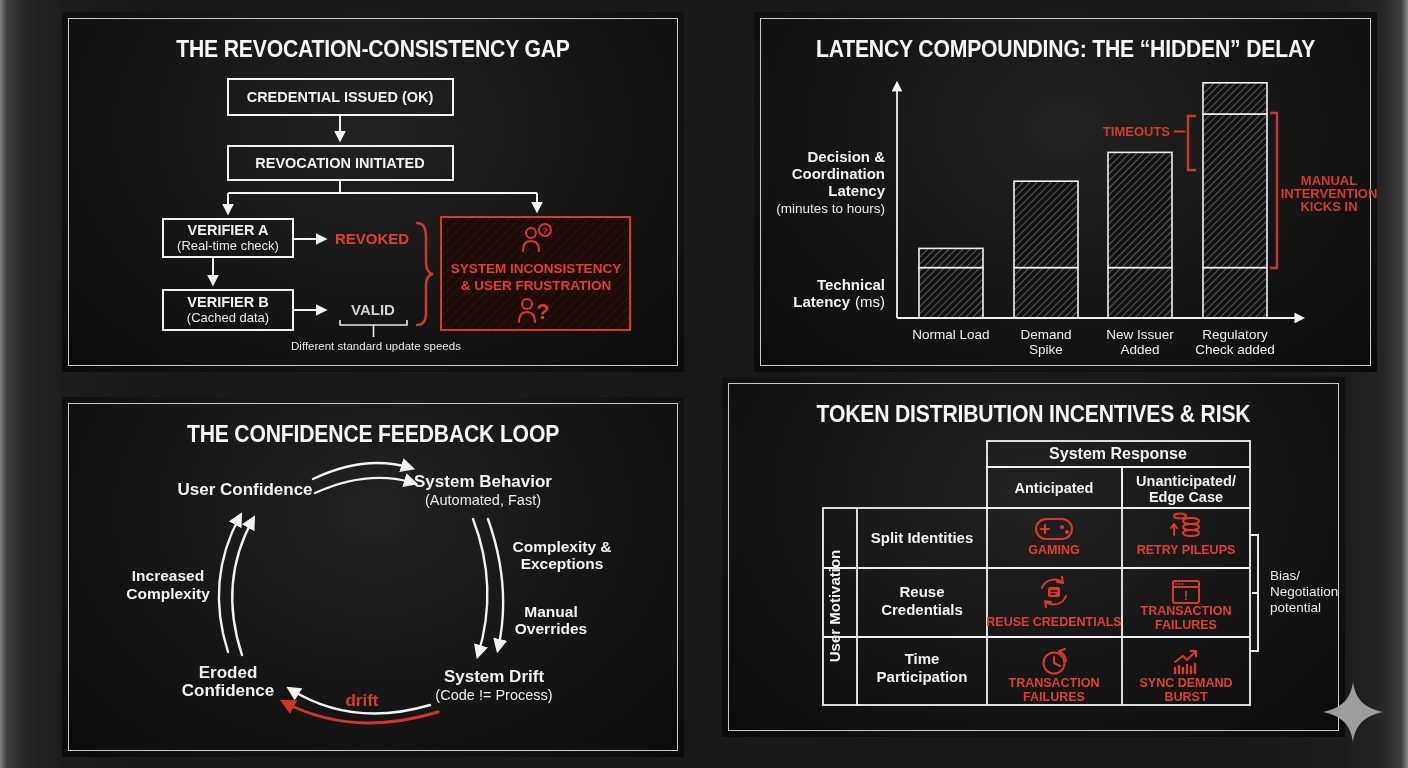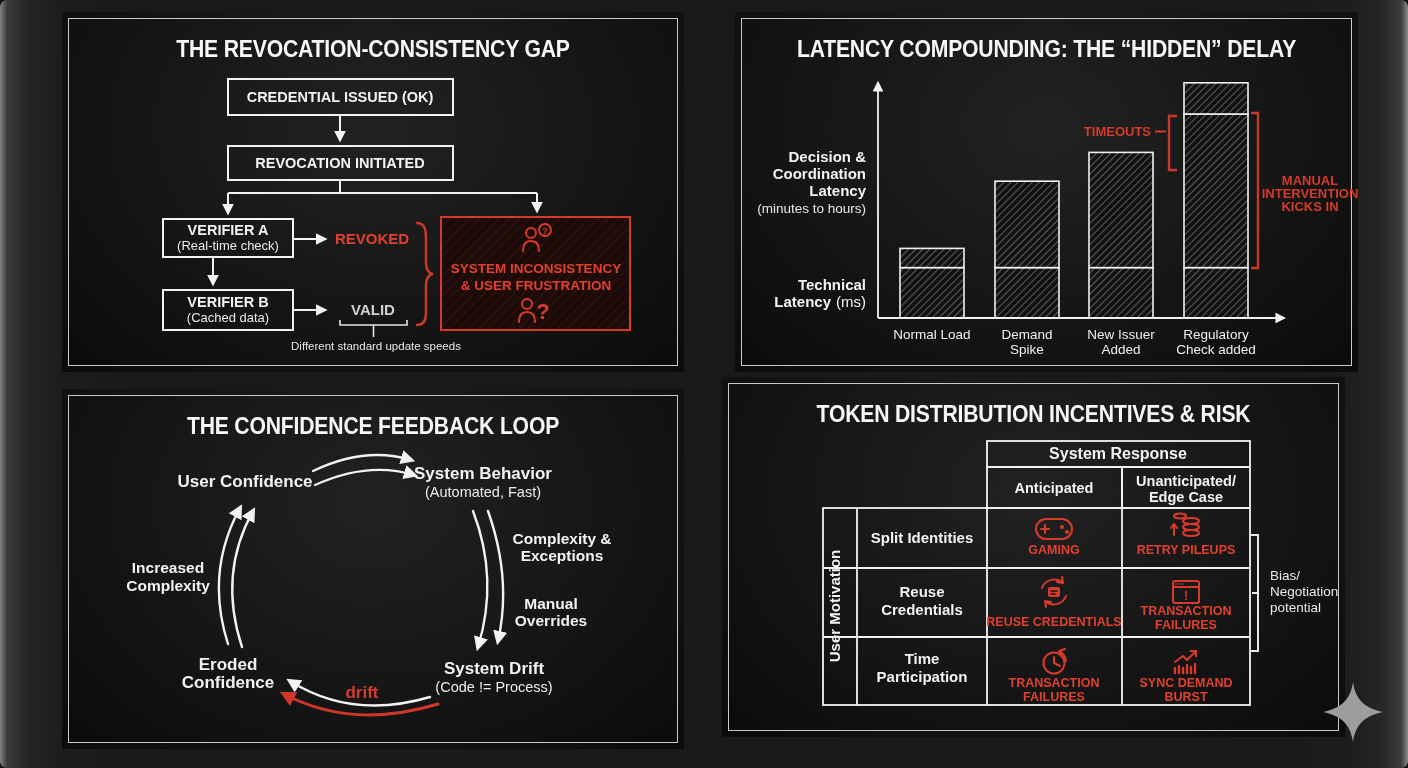--- a/index.html
+++ b/index.html
@@ -1,20 +1,19 @@
 <!DOCTYPE html>
 <html><head>
 <meta charset="utf-8">
 <style>
   html,body{margin:0;padding:0;background:#111;}
   .stage{
     position:relative;width:1408px;height:768px;overflow:hidden;
     font-family:"Liberation Sans",sans-serif;
     background:linear-gradient(90deg,#828282 0px,#3c3c3c 7px,#262626 26px,#1d1d1d 60px,#191919 140px,#191919 1268px,#1d1d1d 1348px,#262626 1382px,#3c3c3c 1401px,#8a8a8a 1408px);
-    border-radius:7px;
   }
   .panel{position:absolute;background:radial-gradient(ellipse at 50% 32%,#222 0%,#161616 52%,#0b0b0b 100%);}
   .panel-frame{position:absolute;inset:6px;border:1.6px solid #c9c9c9;pointer-events:none;}
   .panel-title{
     position:absolute;top:24px;left:0;right:0;text-align:center;
     font-size:23px;font-weight:700;color:#f7f7f7;letter-spacing:-0.2px;
     transform:scaleX(0.92);transform-origin:center;white-space:nowrap;
   }
   .pane-svg{position:absolute;left:0;top:0;}
 
@@ -118,21 +117,21 @@
       <text class="t-impact" x="474" y="261">SYSTEM INCONSISTENCY</text>
       <text class="t-impact" x="474" y="278">&amp; USER FRUSTRATION</text>
       <g class="icon" transform="translate(470,300)">
         <circle cx="-5" cy="-8" r="5"></circle>
         <path d="M-13,10 Q-13,0 -5,0 Q3,0 3,10"></path>
         <text x="11" y="7" style="font-size:22px;font-weight:700;fill:#d83a2b;stroke:none;text-anchor:middle">?</text>
       </g>
     </svg>
   </div>
 
-  <div class="panel" style="left:735px;top:12px;width:623px;height:360px">
+  <div class="panel" style="left:754px;top:12px;width:623px;height:360px">
     <div class="panel-frame"></div>
     <div class="panel-title">LATENCY COMPOUNDING: THE “HIDDEN” DELAY</div>
     <svg class="pane-svg" width="623" height="360" viewBox="0 0 623 360">
 
       <g>
           <rect x="165" y="255.6" width="64" height="50.4" class="bar-seg"></rect>
           <rect x="165" y="236.4" width="64" height="19.2" class="bar-seg"></rect>
           <rect x="260" y="255.6" width="64" height="50.4" class="bar-seg"></rect>
           <rect x="260" y="169.2" width="64" height="86.4" class="bar-seg"></rect>
           <rect x="354" y="255.6" width="64" height="50.4" class="bar-seg"></rect>
@@ -163,21 +162,21 @@
       <text class="t-ann" x="416" y="124" text-anchor="end">TIMEOUTS</text>
       <line x1="420" y1="119.5" x2="431" y2="119.5" stroke="#d43b2b" stroke-width="2"></line>
       <path d="M442,104 H434 V158 H442" stroke="#c9392b" stroke-width="2.4" fill="none"></path>
       <path d="M516,101 H523 V256 H516" stroke="#c9392b" stroke-width="2.4" fill="none"></path>
       <text class="t-ann" x="575" y="173" text-anchor="middle">MANUAL</text>
       <text class="t-ann" x="575" y="186" text-anchor="middle">INTERVENTION</text>
       <text class="t-ann" x="575" y="199" text-anchor="middle">KICKS IN</text>
     </svg>
   </div>
 
-  <div class="panel" style="left:62px;top:389px;width:622px;height:360px">
+  <div class="panel" style="left:62px;top:397px;width:622px;height:360px">
     <div class="panel-frame"></div>
     <div class="panel-title">THE CONFIDENCE FEEDBACK LOOP</div>
     <svg class="pane-svg" width="622" height="360" viewBox="0 0 622 360">
 
       <path class="arc" d="M251,82 Q303,57 349,71" marker-end="url(#aw)"></path>
       <path class="arc" d="M253,96 Q306,72 352,86" marker-end="url(#aw)"></path>
       <path class="arc" d="M411,122 Q437,190 416,258" marker-end="url(#aw)"></path>
       <path class="arc" d="M426,122 Q450,190 436,252" marker-end="url(#aw)"></path>
       <path class="arc" d="M166,255 Q143,183 178,119" marker-end="url(#aw)"></path>
       <path class="arc" d="M180,258 Q156,185 191,122" marker-end="url(#aw)"></path>

